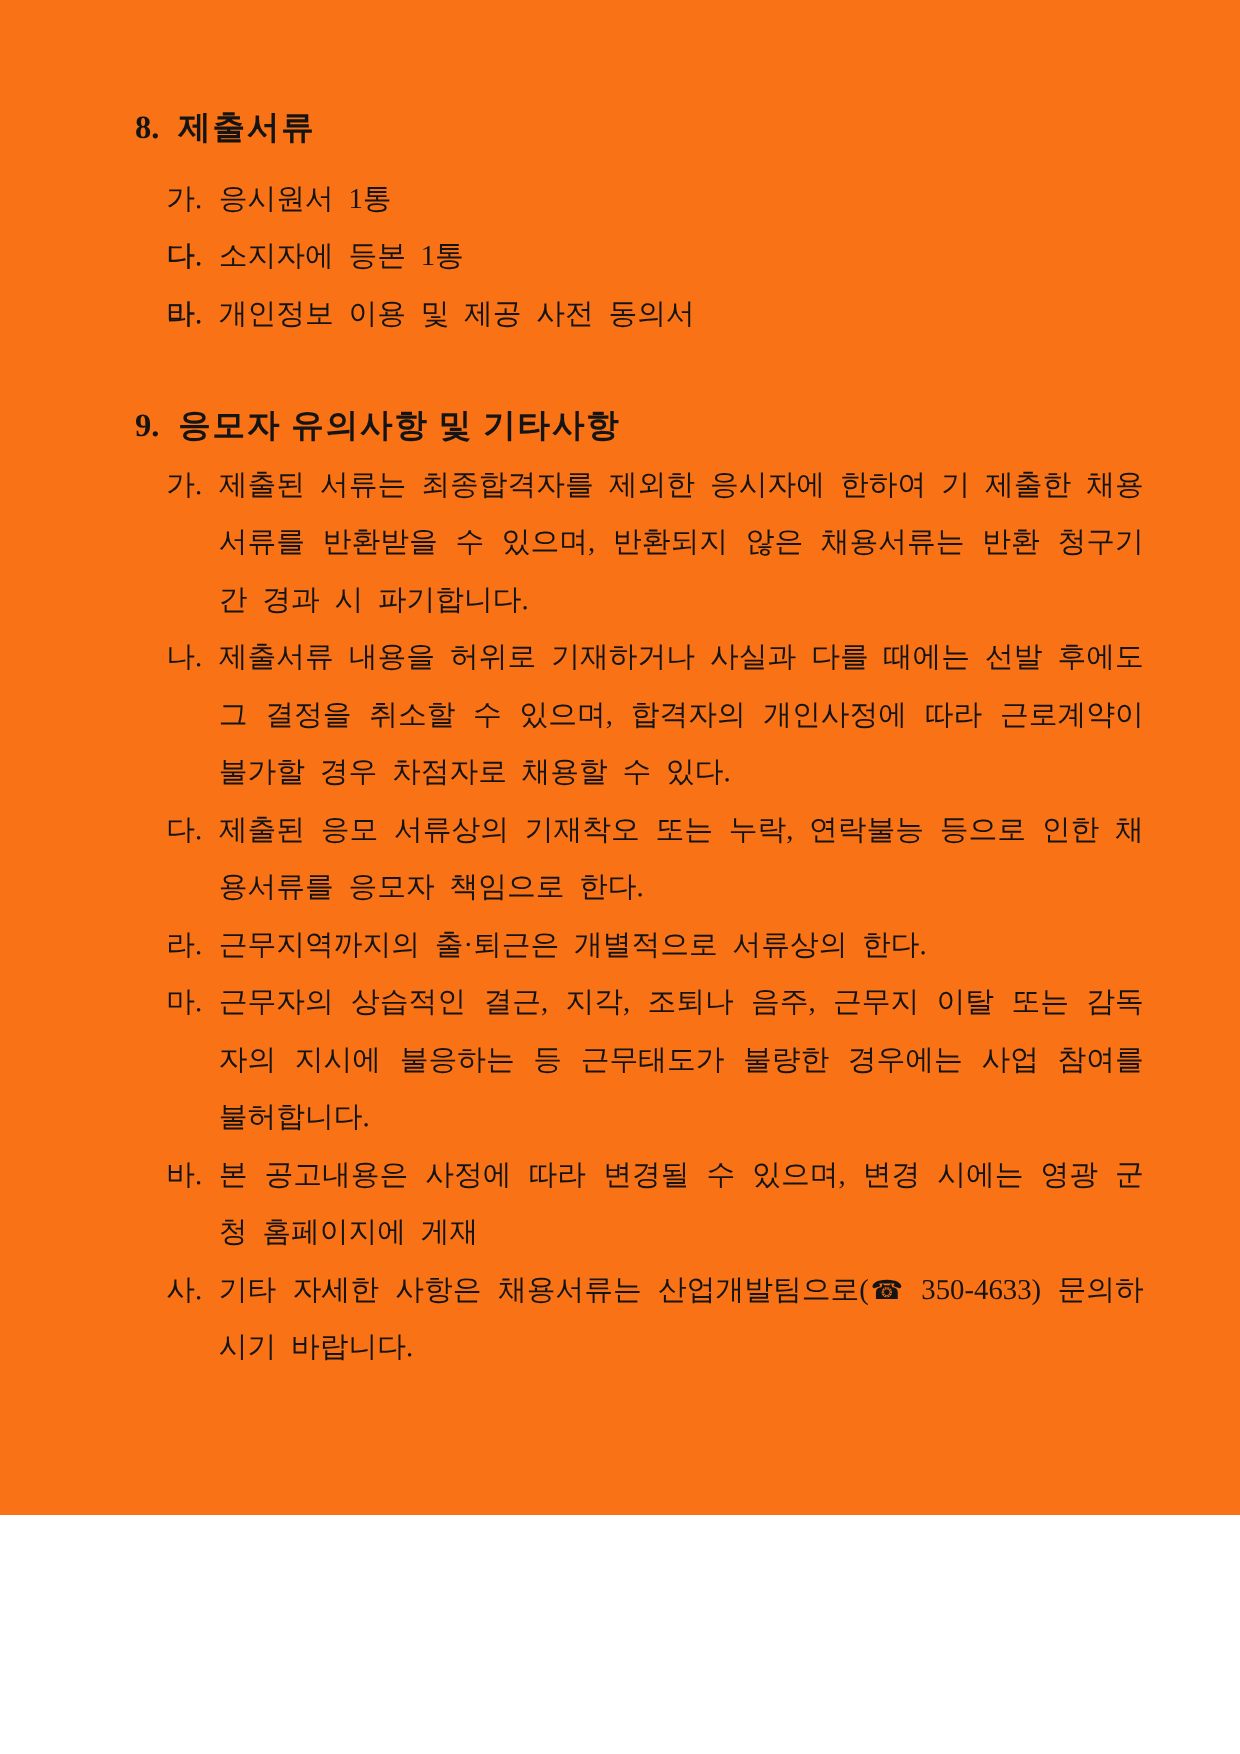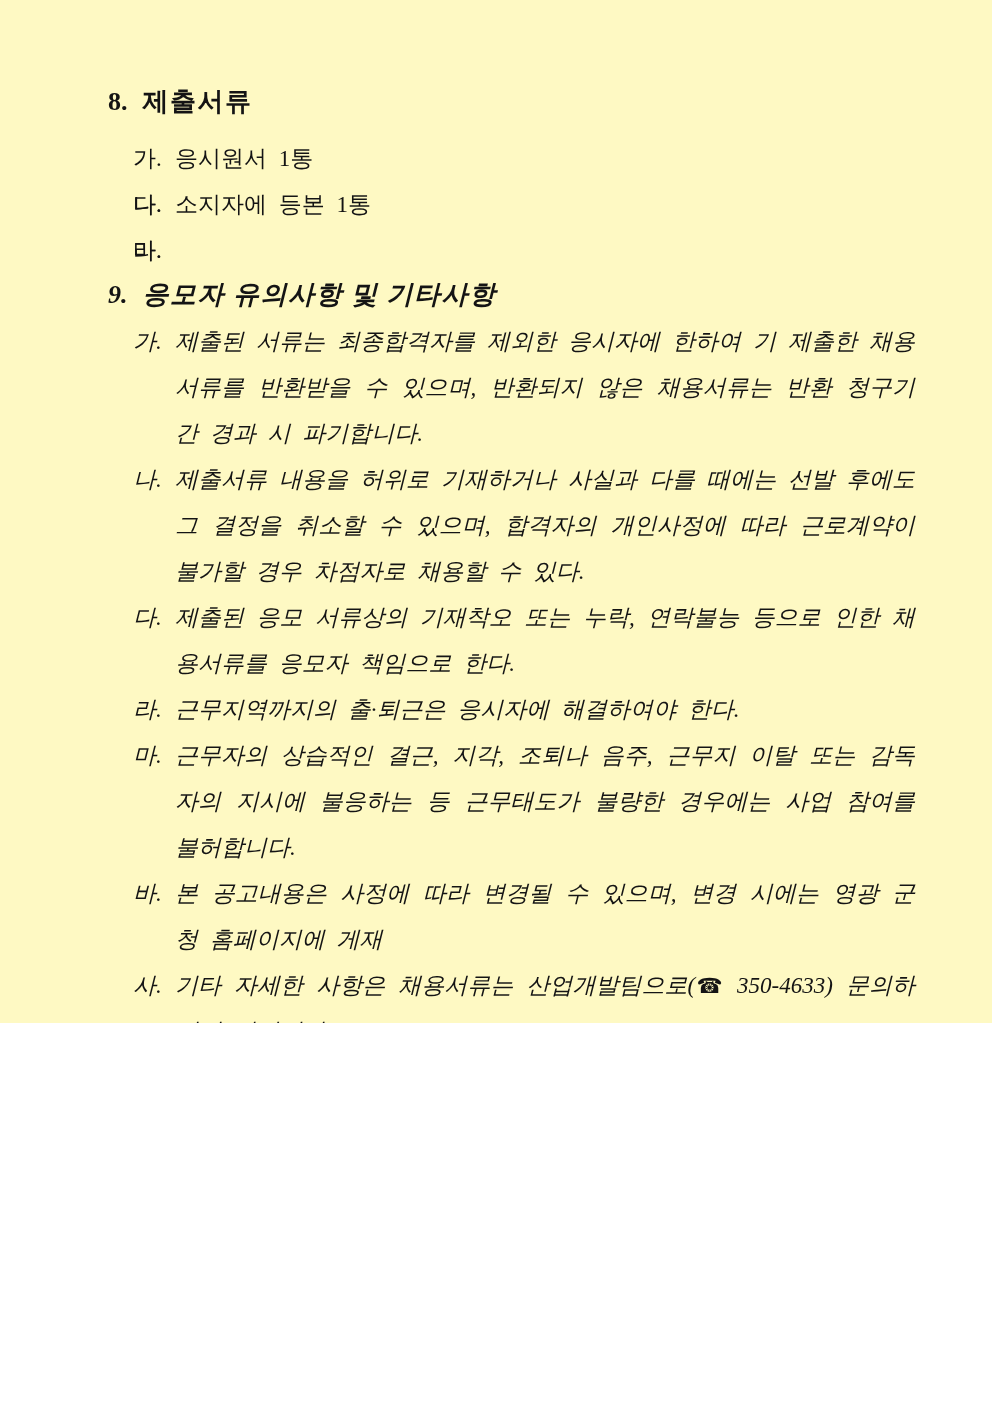--- a/index.html
+++ b/index.html
@@ -3,44 +3,44 @@
 <meta charset="utf-8">
 <style>
   html, body {
     margin: 0;
     padding: 0;
     background: #ffffff;
   }
   .page {
     position: relative;
     width: 992px;
-    height: 1023px;
+    height: 1212px;
     margin: 0 auto;
-    background: #fef9c3;
+    background: #f97316;
     box-sizing: border-box;
     padding: 84px 77px 0 108px;
     font-family: "Liberation Serif", "DejaVu Serif", serif;
     color: #141414;
     overflow: hidden;
   }
   .sec-heading {
     font-size: 26px;
     font-weight: bold;
     line-height: 36px;
     letter-spacing: 1.5px;
     white-space: nowrap;
   }
   .sec-heading .sec-number {
     letter-spacing: 0;
   }
   .sec-heading .sec-title {
     margin-left: 15px;
   }
   .sec8 .sec-heading { margin-bottom: 16px; }
-  .sec9 { margin-top: 49px; font-style: italic; }
+  .sec9 { margin-top: 49px; }
   .sec9 .sec-heading { margin-bottom: 6px; }
   .item {
     position: relative;
     padding-left: 67px;
     font-size: 23px;
     line-height: 46px;
     word-spacing: 6px;
     text-align: justify;
   }
   .item .label {
@@ -73,20 +73,21 @@
       </div>
       <div class="item">
         <span class="label">다.</span>
         <span class="text">소지자에 등본 1통</span>
       </div>
       <div class="item">
         <span class="label">라.</span>
       </div>
       <div class="item">
         <span class="label">마.</span>
+        <span class="text">개인정보 이용 및 제공 사전 동의서</span>
       </div>
     </div>
   </div>
 
   <div class="sec9">
     <div class="sec-heading">
       <span class="sec-number">9.</span><span class="sec-title">응모자 유의사항 및 기타사항</span>
     </div>
     <div class="items">
       <div class="item">
@@ -96,21 +97,21 @@
       <div class="item">
         <span class="label">나.</span>
         <span class="text">제출서류 내용을 허위로 기재하거나 사실과 다를 때에는 선발 후에도 그 결정을 취소할 수 있으며, 합격자의 개인사정에 따라 근로계약이 불가할 경우 차점자로 채용할 수 있다.</span>
       </div>
       <div class="item">
         <span class="label">다.</span>
         <span class="text">제출된 응모 서류상의 기재착오 또는 누락, 연락불능 등으로 인한 채용서류를 응모자 책임으로 한다.</span>
       </div>
       <div class="item">
         <span class="label">라.</span>
-        <span class="text">근무지역까지의 출·퇴근은 응시자에 해결하여야 한다.</span>
+        <span class="text">근무지역까지의 출·퇴근은 개별적으로 서류상의 한다.</span>
       </div>
       <div class="item">
         <span class="label">마.</span>
         <span class="text">근무자의 상습적인 결근, 지각, 조퇴나 음주, 근무지 이탈 또는 감독자의 지시에 불응하는 등 근무태도가 불량한 경우에는 사업 참여를 불허합니다.</span>
       </div>
       <div class="item">
         <span class="label">바.</span>
         <span class="text">본 공고내용은 사정에 따라 변경될 수 있으며, 변경 시에는 영광 군청 홈페이지에 게재</span>
       </div>
       <div class="item">

